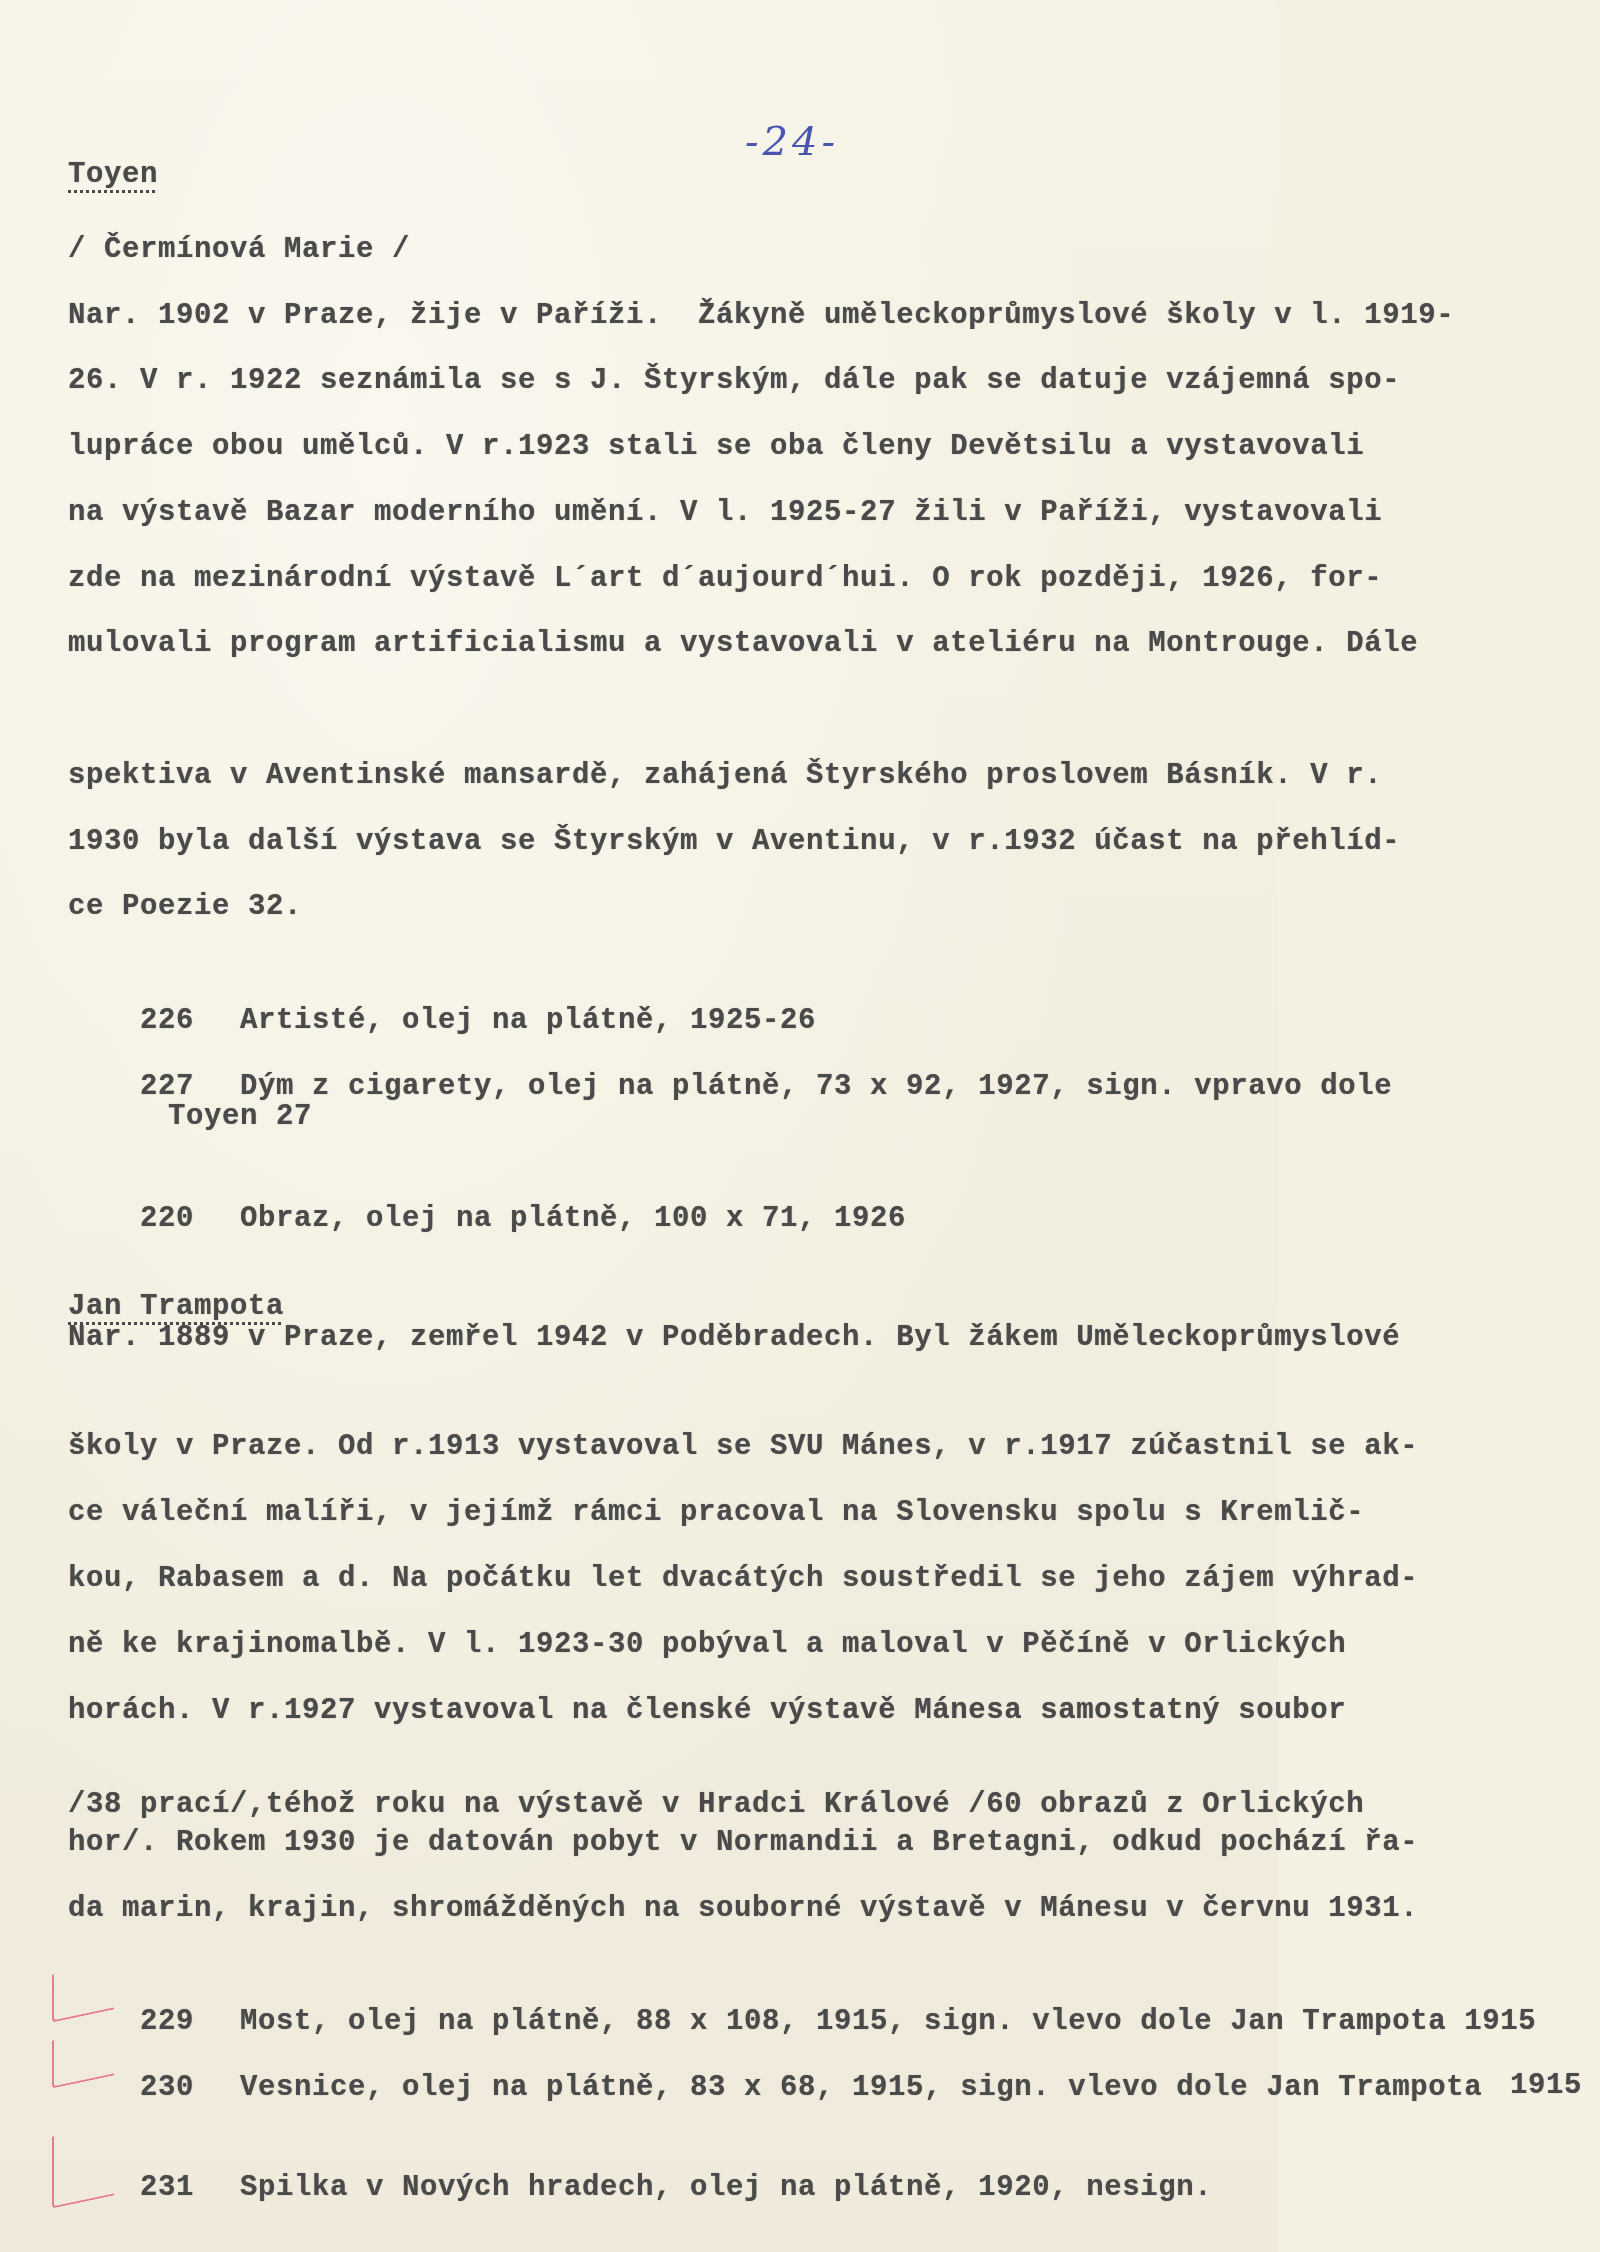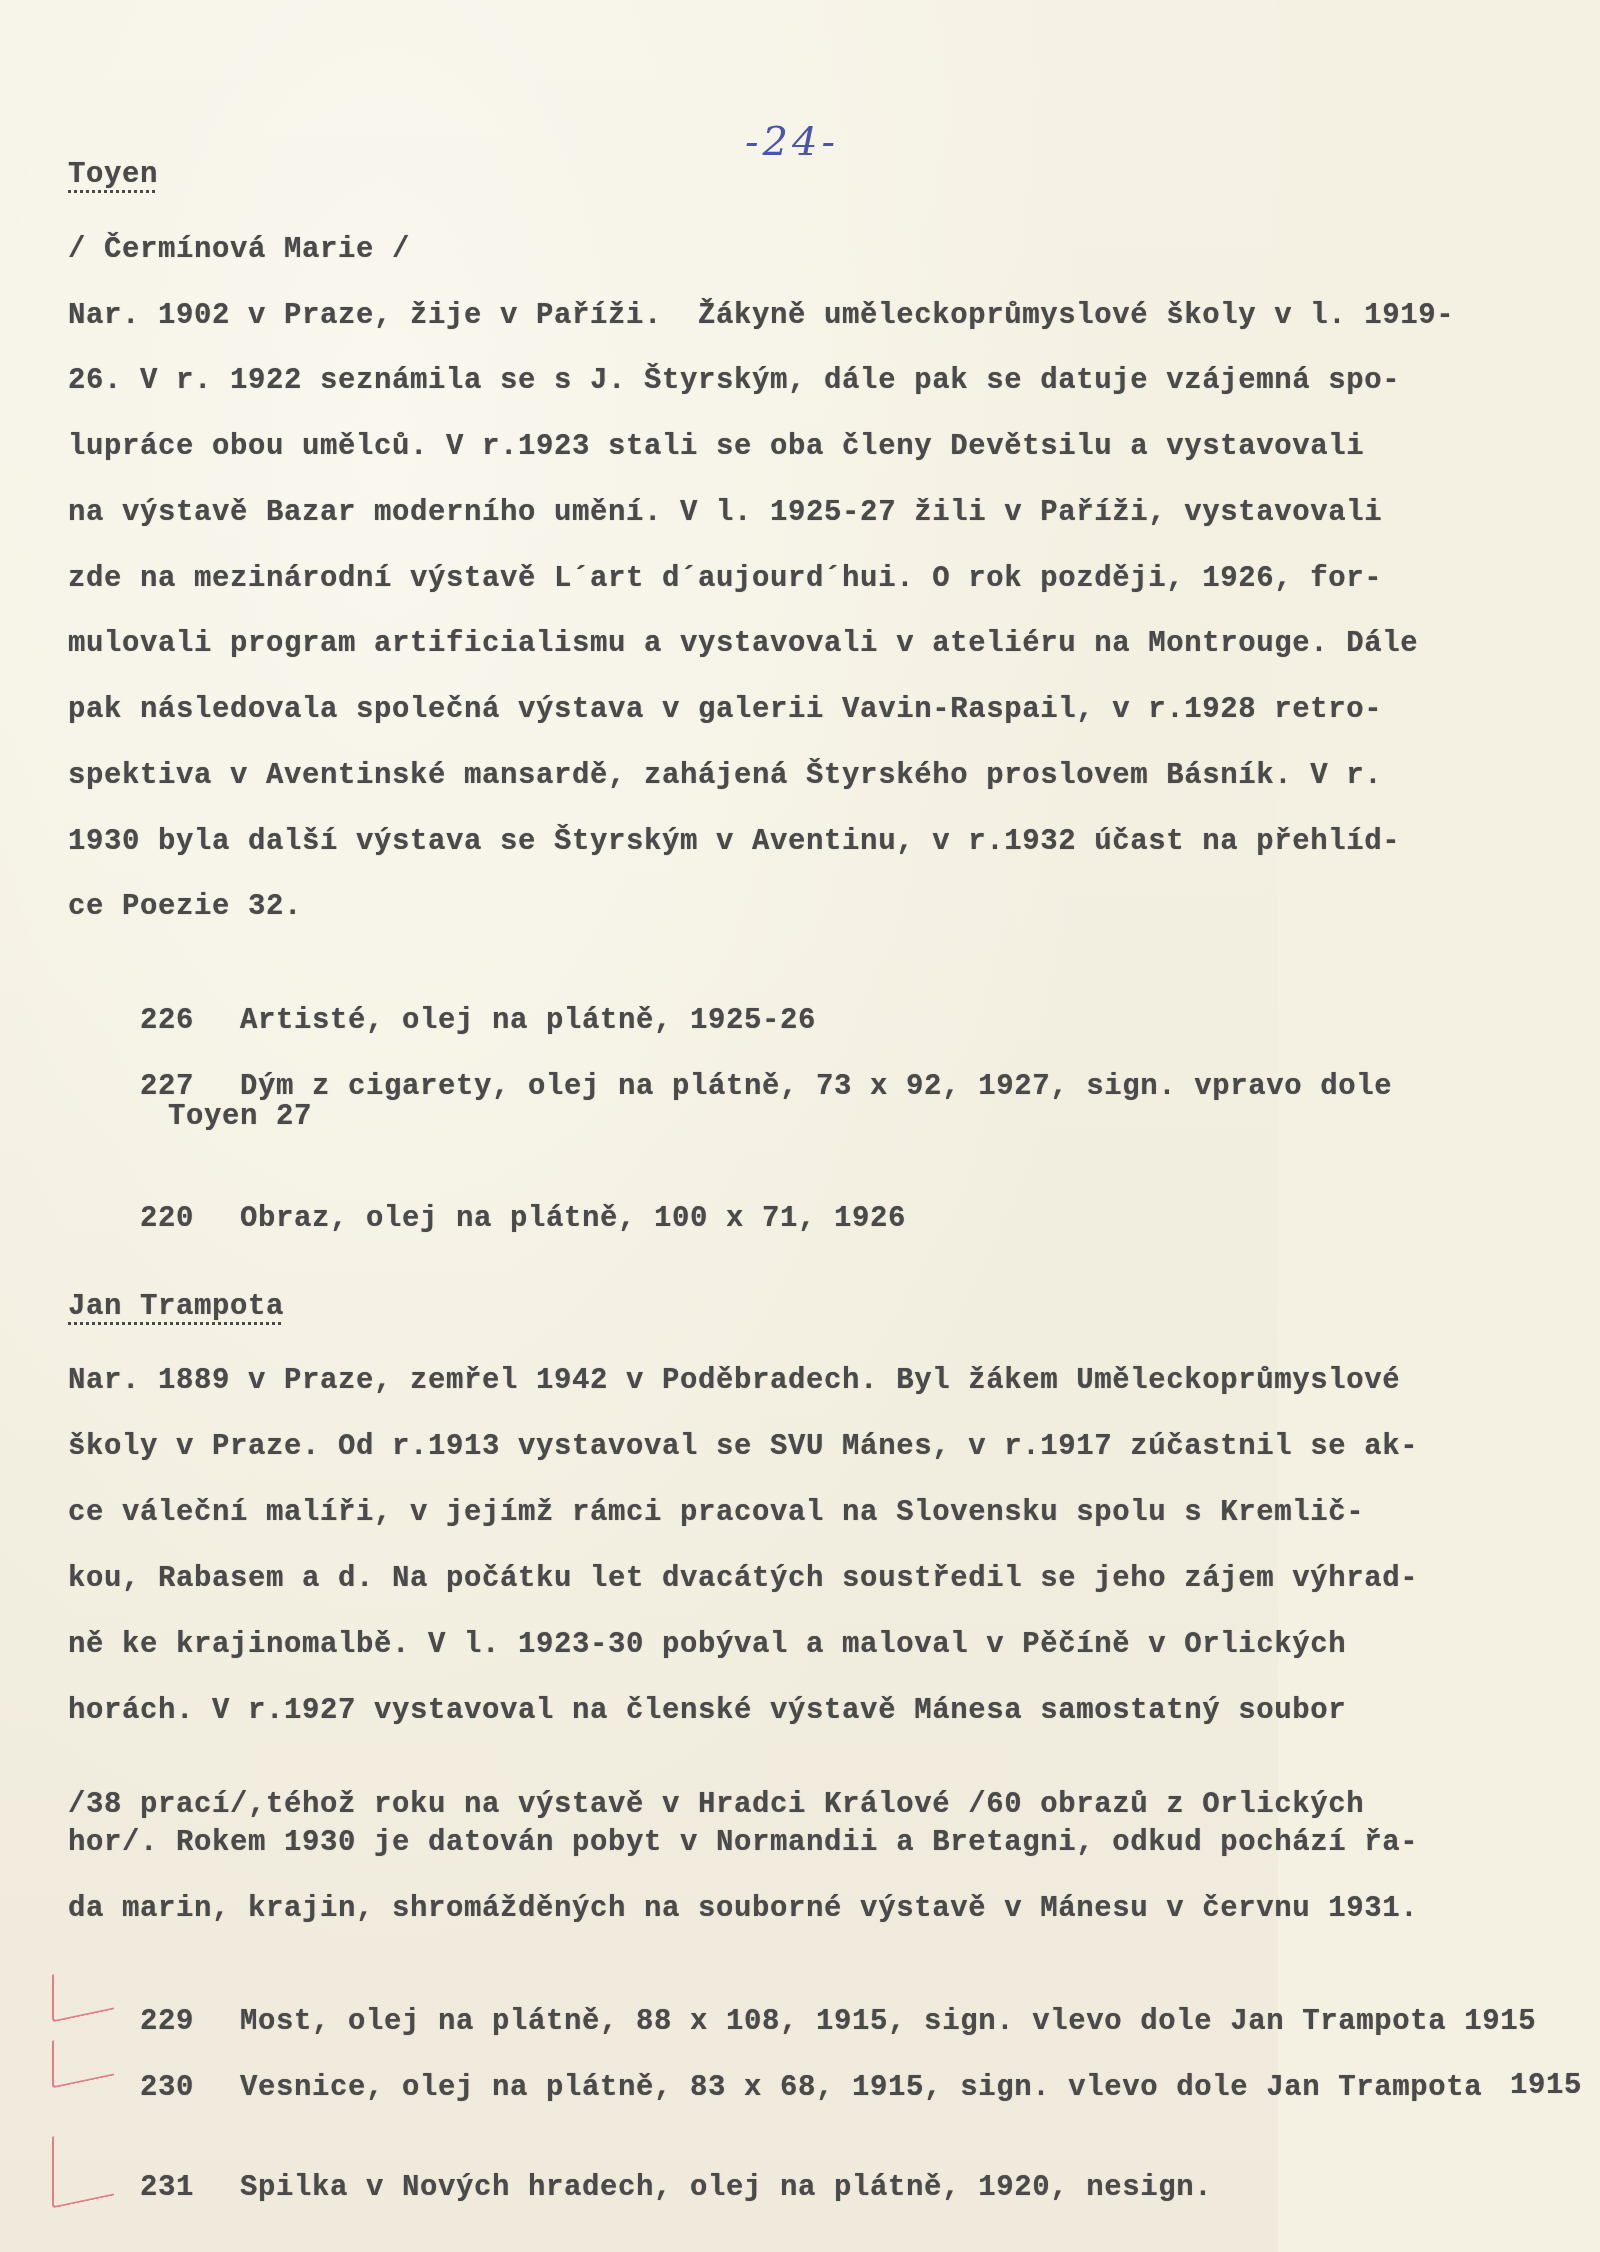--- a/index.html
+++ b/index.html
@@ -46,39 +46,38 @@
 
   <div class="line heading" style="top:150px;">Toyen</div>
   <div class="line" style="top:232px;">/ Čermínová Marie /</div>
 
   <div class="line" style="top:298px;">Nar. 1902 v Praze, žije v Paříži.  Žákyně uměleckoprůmyslové školy v l. 1919-</div>
   <div class="line" style="top:363px;">26. V r. 1922 seznámila se s J. Štyrským, dále pak se datuje vzájemná spo-</div>
   <div class="line" style="top:429px;">lupráce obou umělců. V r.1923 stali se oba členy Devětsilu a vystavovali</div>
   <div class="line" style="top:495px;">na výstavě Bazar moderního umění. V l. 1925-27 žili v Paříži, vystavovali</div>
   <div class="line" style="top:561px;">zde na mezinárodní výstavě L´art d´aujourd´hui. O rok později, 1926, for-</div>
   <div class="line" style="top:626px;">mulovali program artificialismu a vystavovali v ateliéru na Montrouge. Dále</div>
-  <div class="line" style="top:692px;">pak následovala společná výstava v galerii Vavin-Raspail, v r.1928 retro-</div>
   <div class="line" style="top:758px;">spektiva v Aventinské mansardě, zahájená Štyrského proslovem Básník. V r.</div>
   <div class="line" style="top:824px;">1930 byla další výstava se Štyrským v Aventinu, v r.1932 účast na přehlíd-</div>
   <div class="line" style="top:889px;">ce Poezie 32.</div>
 
   <div class="line" style="top:967px;">
     <span class="item-num">226</span><span>Artisté, olej na plátně, 1925-26</span>
   </div>
   <div class="line" style="top:1033px;">
     <span class="item-num">227</span><span>Dým z cigarety, olej na plátně, 73 x 92, 1927, sign. vpravo dole</span>
   </div>
   <div class="line" style="top:1099px; left:168px;">Toyen 27</div>
   <div class="line" style="top:1165px;">
     <span class="item-num">220</span><span>Obraz, olej na plátně, 100 x 71, 1926</span>
   </div>
 
   <div class="line heading" style="top:1282px;">Jan Trampota</div>
 
-  <div class="line" style="top:1363px;">Nar. 1889 v Praze, zemřel 1942 v Poděbradech. Byl žákem Uměleckoprůmyslové</div>
+  <div class="line" style="top:1320px;">Nar. 1889 v Praze, zemřel 1942 v Poděbradech. Byl žákem Uměleckoprůmyslové</div>
   <div class="line" style="top:1429px;">školy v Praze. Od r.1913 vystavoval se SVU Mánes, v r.1917 zúčastnil se ak-</div>
   <div class="line" style="top:1495px;">ce váleční malíři, v jejímž rámci pracoval na Slovensku spolu s Kremlič-</div>
   <div class="line" style="top:1561px;">kou, Rabasem a d. Na počátku let dvacátých soustředil se jeho zájem výhrad-</div>
   <div class="line" style="top:1627px;">ně ke krajinomalbě. V l. 1923-30 pobýval a maloval v Pěčíně v Orlických</div>
   <div class="line" style="top:1693px;">horách. V r.1927 vystavoval na členské výstavě Mánesa samostatný soubor</div>
   <div class="line" style="top:1759px;margin-top:28px;">/38 prací/,téhož roku na výstavě v Hradci Králové /60 obrazů z Orlických</div>
   <div class="line" style="top:1825px;">hor/. Rokem 1930 je datován pobyt v Normandii a Bretagni, odkud pochází řa-</div>
   <div class="line" style="top:1891px;">da marin, krajin, shromážděných na souborné výstavě v Mánesu v červnu 1931.</div>
 
   <div class="red-mark" style="top:1968px; height:46px;"></div>

